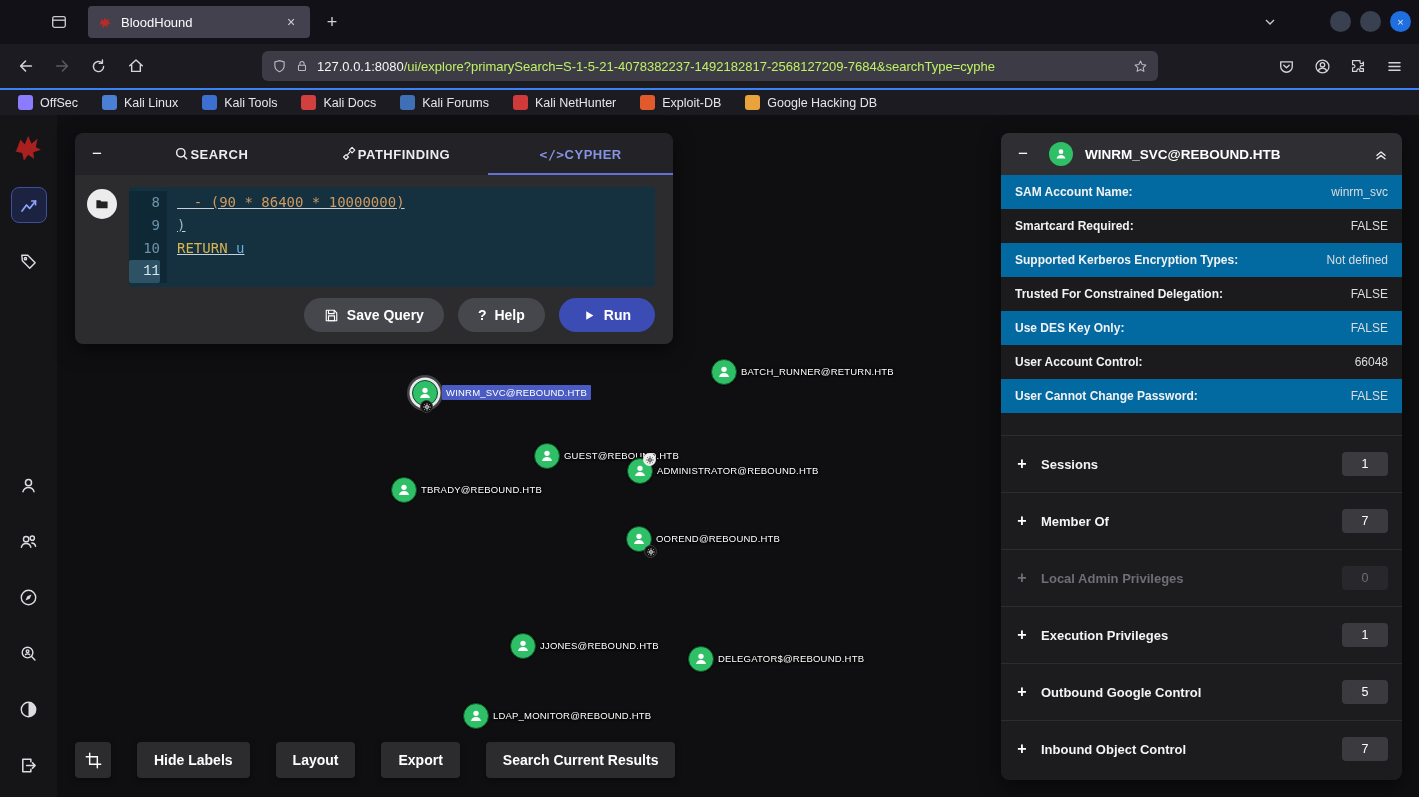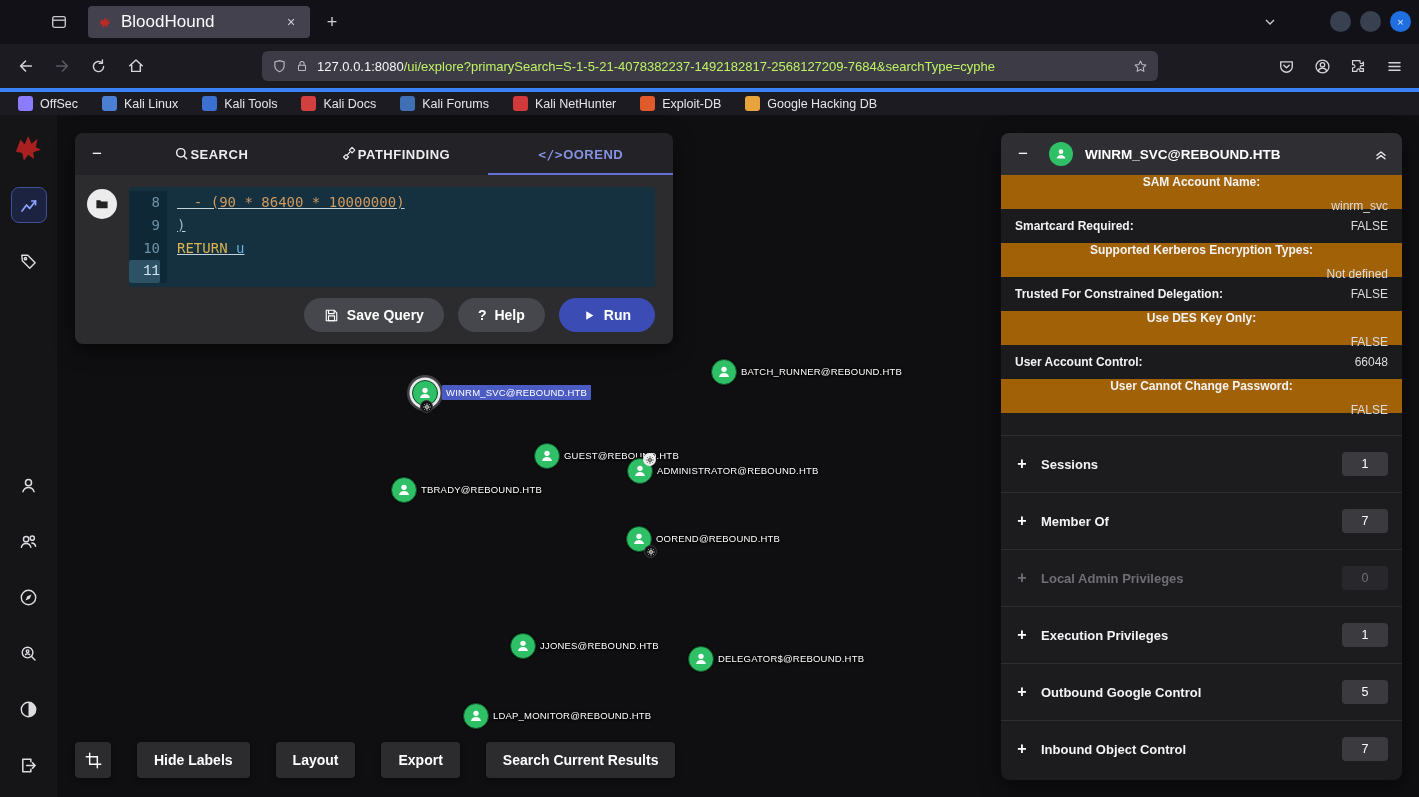--- a/index.html
+++ b/index.html
@@ -4,39 +4,39 @@
 <style>
   * { margin:0; padding:0; box-sizing:border-box; }
   html,body { background:#000; }
   body { font-family:"Liberation Sans", sans-serif; }
   .screen { position:relative; width:1419px; height:797px; background:#0f0f11; overflow:hidden; }
 
   
   .tabstrip { position:absolute; left:0; top:0; width:100%; height:44px; background:#121117; }
   .fxview { position:absolute; left:48px; top:11px; width:22px; height:22px; color:#c9c9d1; display:flex; align-items:center; justify-content:center; }
   .tab { position:absolute; left:88px; top:6px; width:222px; height:32px; background:#42414d; border-radius:4px; display:flex; align-items:center; padding:0 10px; gap:8px; }
-  .tab-title { flex:1; font-size:17px; color:#fbfbfe; white-space:nowrap; overflow:hidden; }
+  .tab-title { flex:1; font-size:13px; color:#fbfbfe; white-space:nowrap; overflow:hidden; }
   .tab-close { color:#cfcfd8; font-size:14px; width:18px; text-align:center; cursor:default; }
   .newtab { position:absolute; left:320px; top:10px; width:24px; height:24px; color:#d0d0d8; font-size:18px; display:flex; align-items:center; justify-content:center; }
   .tabs-chevron { position:absolute; left:1258px; top:10px; width:24px; height:24px; color:#c9c9d1; display:flex; align-items:center; justify-content:center; }
   .winbtns { position:absolute; right:8px; top:11px; display:flex; gap:9px; }
   .winbtn { width:21px; height:21px; border-radius:50%; background:#39404f; display:flex; align-items:center; justify-content:center; font-size:11px; color:#dce6f5; }
   .winbtn.close { background:#1f6fe0; }
 
   .navbar { position:absolute; left:0; top:44px; width:100%; height:44px; background:#1c1b22; }
   .navicon { position:absolute; top:10px; width:24px; height:24px; display:flex; align-items:center; justify-content:center; color:#d4d4dc; }
   .navicon.disabled { color:#5a5a64; }
   .urlbar { position:absolute; left:262px; top:7px; width:896px; height:30px; background:#3d3c46; border-radius:6px; display:flex; align-items:center; padding:0 10px; gap:8px; }
   .urlbar .uicon { color:#b9b9c2; display:flex; align-items:center; }
   .url-text { flex:1; position:relative; font-size:13px; white-space:nowrap; overflow:hidden; }
   .url-text::after { content:""; position:absolute; right:0; top:0; bottom:0; width:46px; background:linear-gradient(to right, rgba(61,60,70,0), #3d3c46); }
   .url-host { color:#f5f5f7; }
   .url-path { color:#bef264; }
 
-  .bookmarks { position:absolute; left:0; top:88px; width:100%; height:27px; background:#1c1b22; border-top:4px solid #3b82f6; display:flex; align-items:center; padding-left:18px; gap:24px; }
+  .bookmarks { position:absolute; left:0; top:88px; width:100%; height:27px; background:#1c1b22; border-top:2px solid #3b82f6; display:flex; align-items:center; padding-left:18px; gap:24px; }
   .bm-item { display:flex; align-items:center; gap:7px; }
   .bm-icon { width:15px; height:15px; border-radius:3px; flex:none; }
   .bm-label { font-size:12.5px; color:#e6e6ea; white-space:nowrap; }
 
   
   .app { position:absolute; left:0; top:115px; width:1419px; height:682px; background:#0f0f11; }
   .rail { position:absolute; left:0; top:0; width:57px; height:100%; background:#151518; display:flex; flex-direction:column; align-items:center; z-index:4; }
   .rail-top { display:flex; flex-direction:column; align-items:center; gap:20px; margin-top:14px; }
   .rail-bottom { margin-top:auto; display:flex; flex-direction:column; align-items:center; gap:20px; margin-bottom:14px; }
   .rail-icon { width:36px; height:36px; display:flex; align-items:center; justify-content:center; color:#dcdce0; border-radius:8px; }
@@ -86,21 +86,21 @@
   .crop-btn { width:36px; height:36px; background:#2c2c2f; border:none; border-radius:4px; color:#fff; display:flex; align-items:center; justify-content:center; box-shadow:0 2px 6px rgba(0,0,0,.4); }
 
   
   .entity-panel { position:absolute; left:1001px; top:133px; width:401px; height:647px; z-index:5; background:#1c1c1f; border-radius:8px; overflow:hidden; box-shadow:0 6px 20px rgba(0,0,0,.55); display:flex; flex-direction:column; }
   .ep-header { height:42px; background:#2f2f33; display:flex; align-items:center; padding:0 6px 0 0; gap:4px; flex:none; }
   .ep-header .panel-min { width:44px; }
   .avatar { width:24px; height:24px; border-radius:50%; background:var(--node-green,#2fbf66); display:flex; align-items:center; justify-content:center; flex:none; }
   .ep-title { flex:1; font-size:13.5px; font-weight:700; color:#fff; margin-left:8px; white-space:nowrap; overflow:hidden; }
   .collapse-btn { width:30px; height:30px; display:flex; align-items:center; justify-content:center; color:#e8e8ec; }
   .prop-row { height:34px; display:flex; align-items:center; padding:0 14px; gap:10px; }
-  .prop-row.light { background:#a16207;flex-direction:column; }
+  .prop-row.light { background:#0369a1; }
   .prop-row.dark { background:#1b1b1e; }
   .prop-key { font-size:12px; font-weight:700; color:#f2f2f4; white-space:nowrap; }
   .prop-val { margin-left:auto; font-size:12px; color:#dcdcdf; white-space:nowrap; }
   .ep-sections { margin-top:22px; }
   .section-row { height:57px; display:flex; align-items:center; padding:0 14px; gap:12px; border-top:1px solid #2d2d31; }
   .section-plus { font-size:16px; font-weight:700; color:#fff; width:14px; text-align:center; }
   .section-label { font-size:13px; font-weight:700; color:#f4f4f6; }
   .section-badge { margin-left:auto; min-width:46px; height:24px; background:#3a3a3f; border-radius:4px; display:flex; align-items:center; justify-content:center; font-size:12.5px; color:#fff; }
   .section-row.disabled .section-plus, .section-row.disabled .section-label { color:#6e6e75; }
   .section-row.disabled .section-badge { background:#28282c; color:#6e6e75; }
@@ -326,21 +326,21 @@
         </div>
         <div class="gnode-label selected">WINRM_SVC@REBOUND.HTB</div>
       </div>
       <div class="gnode" style="left: 724px; top: 372px;">
         <div class="gnode-circle">
           <svg viewBox="0 0 24 24" width="16" height="16" fill="#fff">
             <circle cx="12" cy="8" r="4"></circle>
             <path d="M4.5 19.5c.7-3.9 3.8-6 7.5-6s6.8 2.1 7.5 6z"></path>
           </svg>
         </div>
-        <div class="gnode-label">BATCH_RUNNER@REBOUND.HTB</div>
+        <div class="gnode-label">BATCH_RUNNER@RETURN.HTB</div>
       </div>
       <div class="gnode" style="left: 547px; top: 456px;">
         <div class="gnode-circle">
           <svg viewBox="0 0 24 24" width="16" height="16" fill="#fff">
             <circle cx="12" cy="8" r="4"></circle>
             <path d="M4.5 19.5c.7-3.9 3.8-6 7.5-6s6.8 2.1 7.5 6z"></path>
           </svg>
         </div>
         <div class="gnode-label">GUEST@REBOUND.HTB</div>
       </div>
@@ -429,21 +429,21 @@
             <svg viewBox="0 0 20 20" width="16" height="16" fill="none" stroke="currentColor" stroke-width="1.5" stroke-linejoin="round">
               <path d="M12.6 1.8 16 5.2l-3.4 3.4-3.4-3.4z"></path>
               <path d="M5 10.8 8 13.8 5 16.8l-3-3z"></path>
               <path d="m10 7.4-3.4 4"></path>
             </svg>
           </span>
         <span>PATHFINDING</span>
       </div>
       <div class="qp-tab active">
         <span class="ticon cy-glyph">&lt;/&gt;</span>
-        <span>OOREND</span>
+        <span>CYPHER</span>
       </div>
     </div>
     <div class="qp-body">
       <div class="qp-editor-row">
         <div class="folder-btn">
           <svg viewBox="0 0 20 20" width="14" height="14" fill="currentColor">
               <path d="M2 4.5h5.5l1.5 2H18V16H2z"></path>
             </svg>
         </div>
         <div class="editor">

